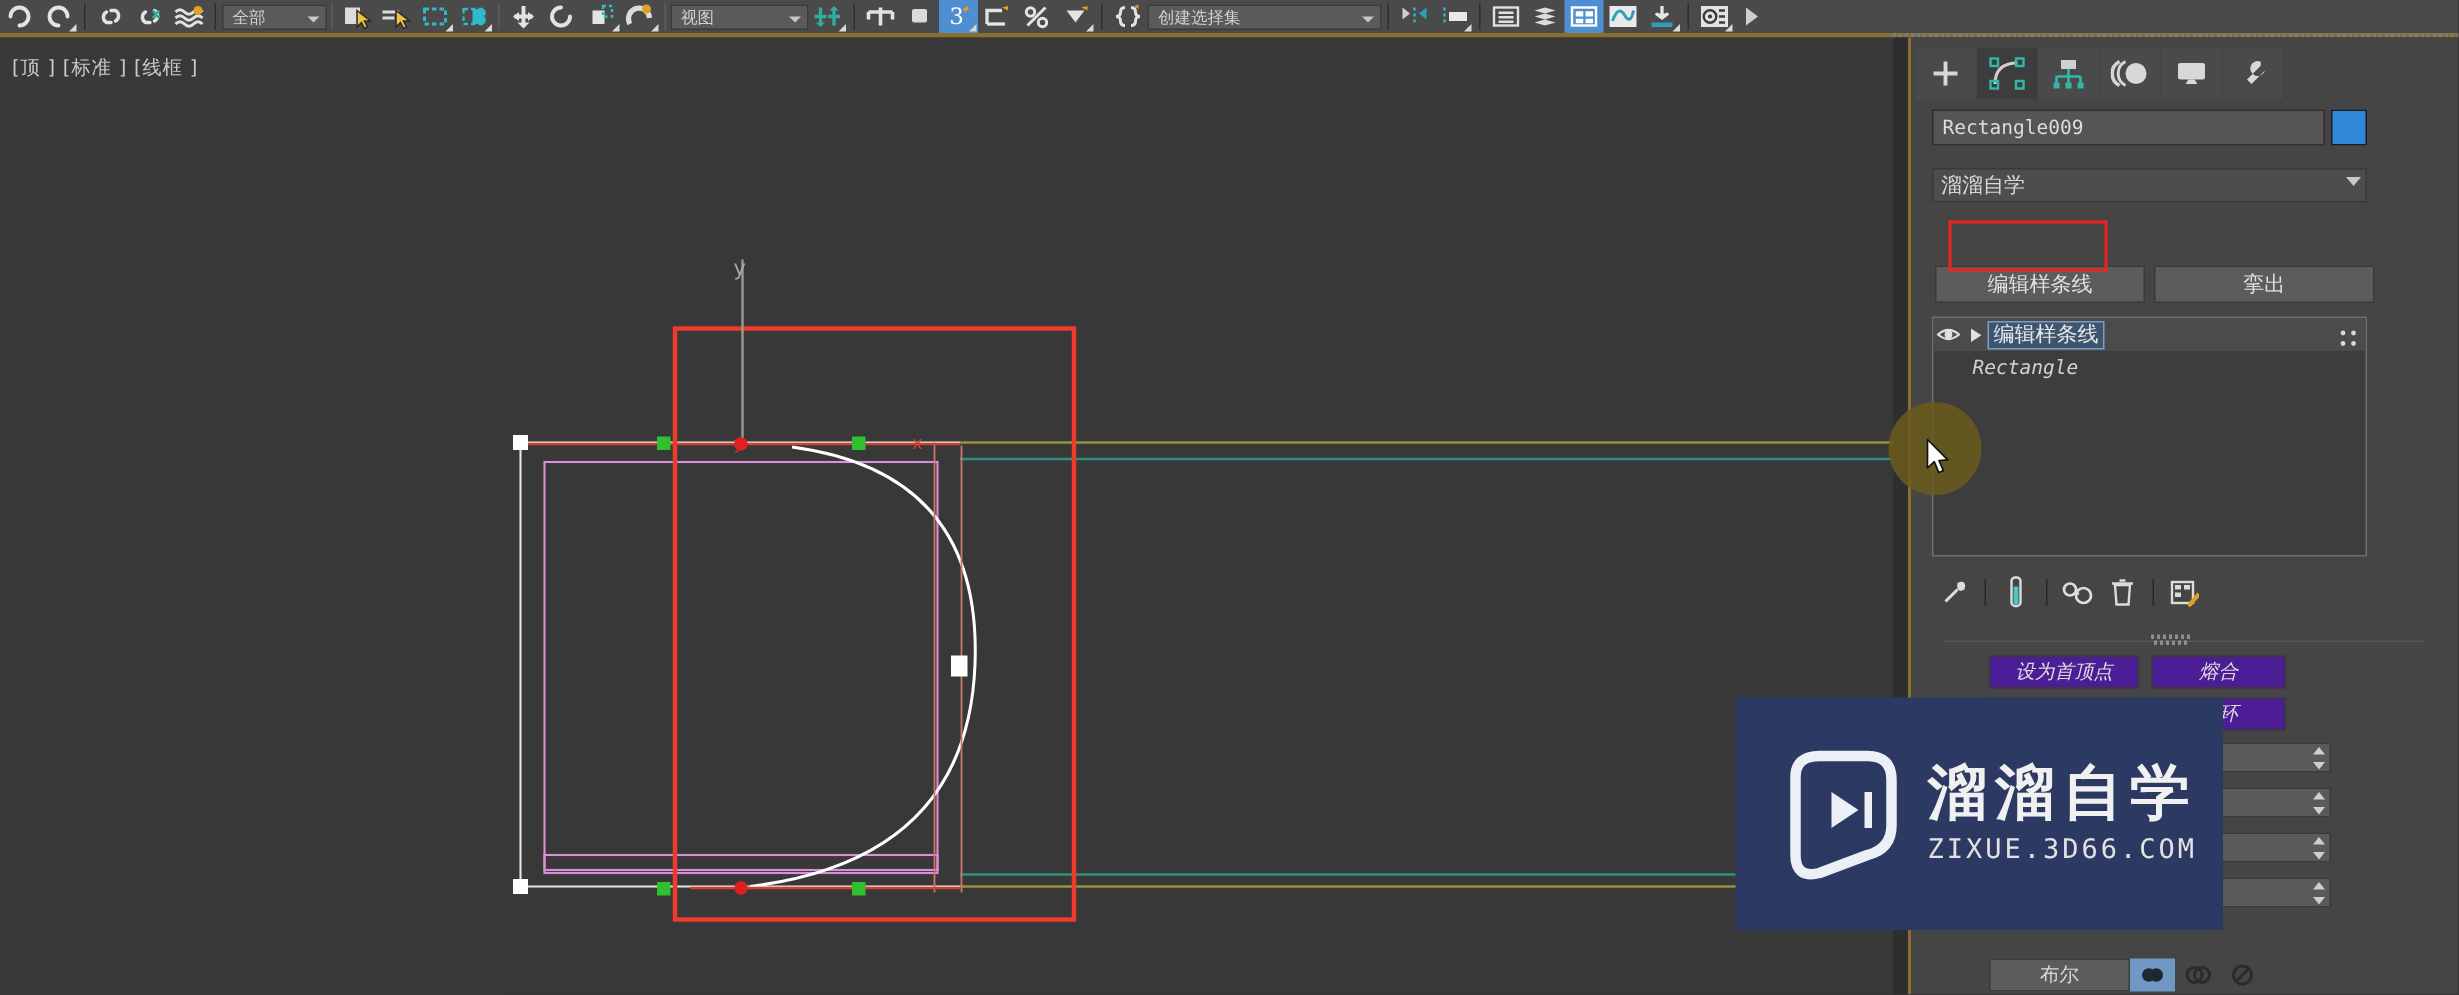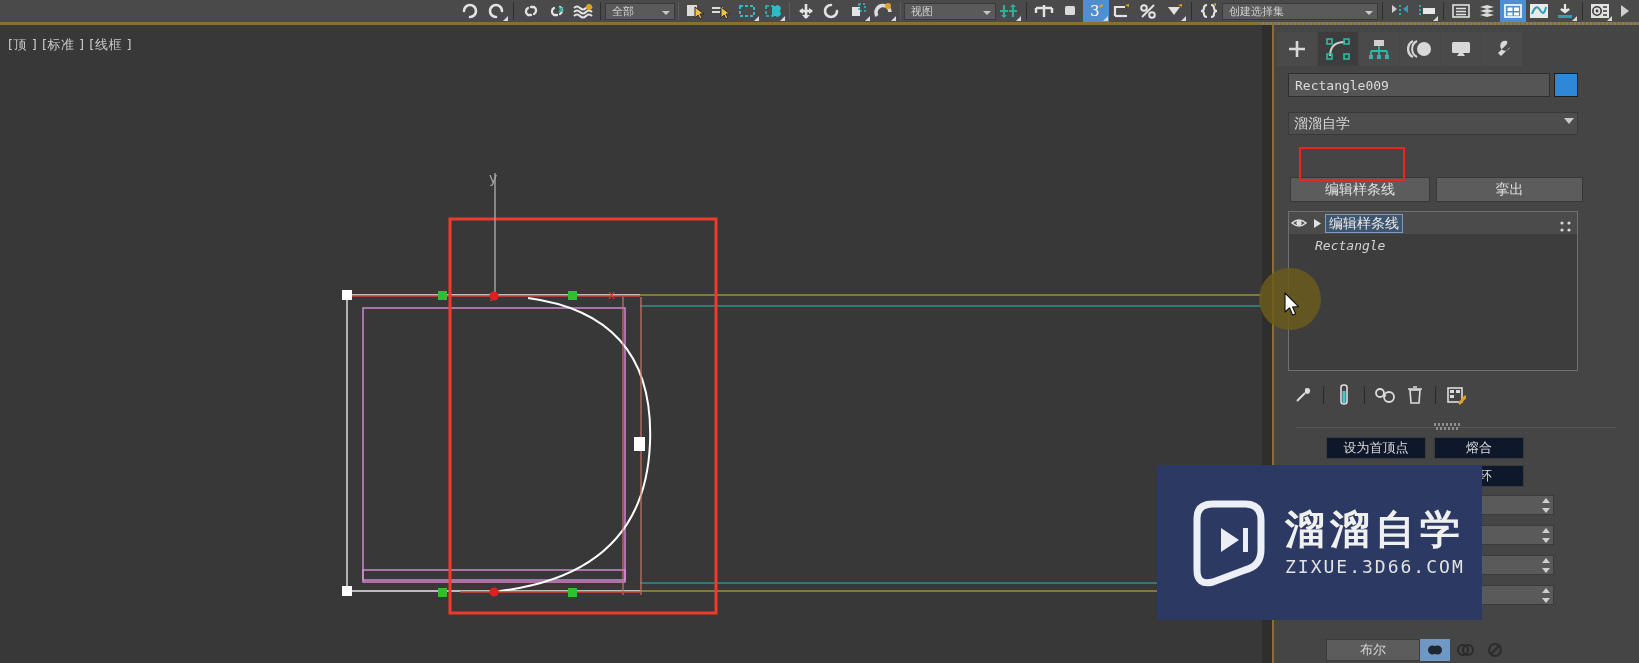--- a/index.html
+++ b/index.html
@@ -8,21 +8,21 @@
     background: #373737;
     font-family: "Liberation Sans", sans-serif;
     overflow: hidden;
   }
   #app { position: relative; width: 1639px; height: 663px; }
 
   
   #toolbar {
     position: absolute; left: 0; top: 0; width: 1639px; height: 22px;
     background: #4a4a4a;
-    display: flex; align-items: center; justify-content: flex-end;
+    display: flex; align-items: center;
   }
   #toolbar-inner { display: flex; align-items: center; height: 22px; }
   .tb-btn {
     width: 26px; height: 22px;
     display: flex; align-items: center; justify-content: center;
     position: relative; flex: 0 0 auto;
   }
   .tb-btn.active { background: #4f8ed1; }
   .tb-sep { width: 1px; height: 18px; background: #2e2e2e; margin: 0 4px; flex: 0 0 auto; }
   .tb-sep2 { width: 1px; height: 18px; background: #5d5d5d; margin: 0 3px; flex: 0 0 auto; }
@@ -148,23 +148,24 @@
   #rollout-grip {
     position: absolute; left: 160px; top: 398px; width: 26px; height: 7px;
     background: repeating-linear-gradient(90deg,#8e8e8e 0 2px,transparent 2px 4px),
                 repeating-linear-gradient(90deg,#8e8e8e 0 2px,transparent 2px 4px);
     background-position: 0 0, 2px 4px; background-size: 26px 3px, 26px 3px;
     background-repeat: no-repeat;
   }
 
   
   .cp-sbtn {
-    position: absolute; height: 22px; background: #0f172a; border: 1px solid #3b3b3b;
+    position: absolute; height: 22px; background: #4c1d95; border: 1px solid #3b3b3b;
     color: #dcdcdc; font-size: 13px; display: flex; align-items: center; justify-content: center;
     font-family: "DejaVu Sans", sans-serif;
+    font-style: italic;
   }
   .cp-sbtn.disabled { color: #8a8a8a; }
   #btn-firstvert { left: 52px; top: 412px; width: 100px; }
   #btn-fuse      { left: 160px; top: 412px; width: 90px; }
   #btn-reverse   { left: 52px; top: 440px; width: 100px; }
   #btn-cycle     { left: 160px; top: 440px; width: 90px; }
 
   
   .cp-spin {
     position: absolute; left: 206px; width: 74px; height: 20px;

